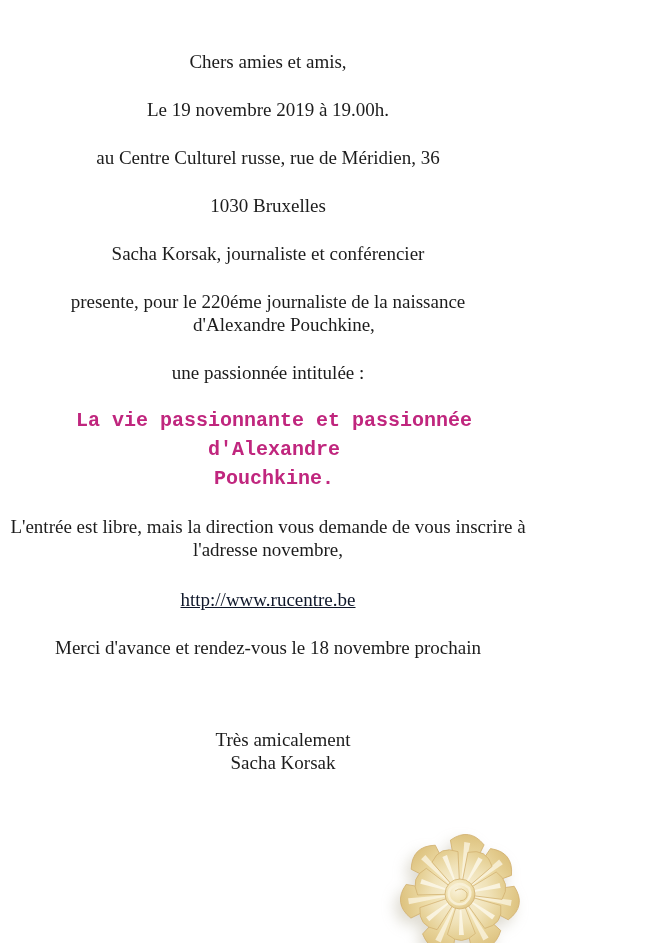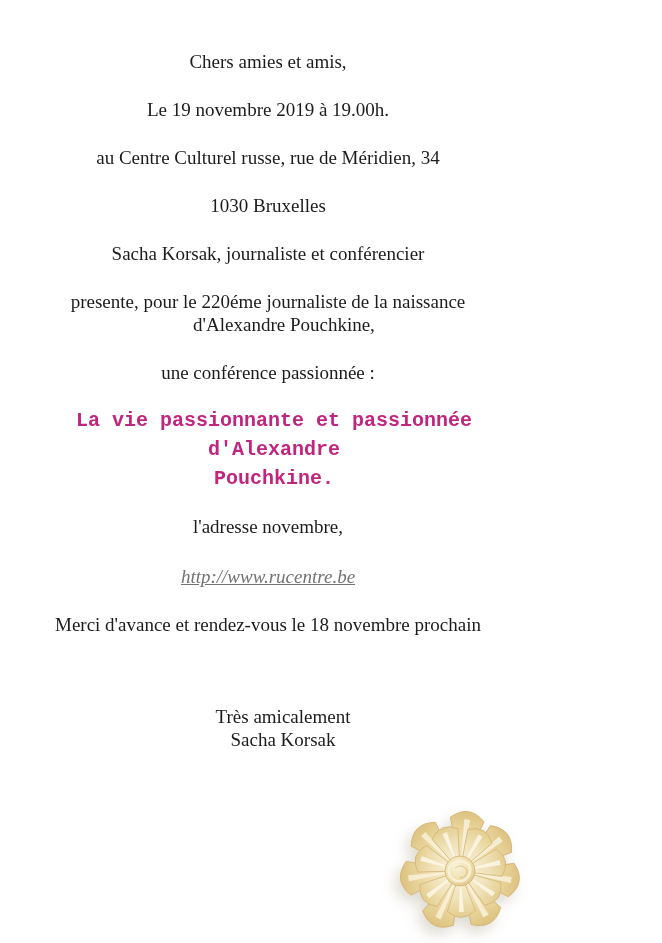--- a/index.html
+++ b/index.html
@@ -33,23 +33,22 @@
     font-family: "Liberation Mono", "DejaVu Sans Mono", monospace;
     font-weight: bold;
     font-size: 20px;
     line-height: 29px;
     color: #c0267e;
     transform: translateX(6px);
   }
   .entry-block { margin-top: 22px; }
   .link-para   { margin-top: 27px; }
   .link-para a {
-    color: #737373;
+    color: #0f172a;
     text-decoration: underline;
-    font-style: italic;
   }
   .closing-block { margin-top: 69px; }
   .bow-wrap {
     margin-top: 44px;
     margin-left: 391px;
     width: 140px;
     height: 152px;
   }
   .bow-wrap svg {
     filter: drop-shadow(-5px 7px 7px rgba(150, 140, 105, 0.30));
@@ -57,39 +56,40 @@
 </style>
 </head>
 <body>
 
 <div class="page">
 
   <p class="para mt-first">Chers amies et amis,</p>
 
   <p class="para mt-std">Le 19 novembre 2019 à 19.00h.</p>
 
-  <p class="para mt-std">au Centre Culturel russe, rue de Méridien, 34</p>
+  <p class="para mt-std">au Centre Culturel russe, rue de Méridien, 36</p>
 
   <p class="para mt-std">1030 Bruxelles</p>
 
   <p class="para mt-std">Sacha Korsak, journaliste et conférencier</p>
 
   <div class="para mt-std">
     <div>presente, pour le 220éme journaliste de la naissance</div>
     <div class="shift-right-16">d'Alexandre Pouchkine,</div>
   </div>
 
-  <p class="para mt-std">une conférence passionnée :</p>
+  <p class="para mt-std">une passionnée intitulée :</p>
 
   <div class="title-block">
     <div>La vie passionnante et passionnée d'Alexandre</div>
     <div>Pouchkine.</div>
   </div>
 
   <div class="para entry-block">
+    <div>L'entrée est libre, mais la direction vous demande de vous inscrire à</div>
     <div>l'adresse novembre,</div>
   </div>
 
   <p class="para link-para">
     <a href="#" title="http://www.rucentre.be">http://www.rucentre.be</a>
   </p>
 
   <p class="para mt-std">Merci d'avance et rendez-vous le 18 novembre prochain</p>
 
   <div class="para closing-block shift-right-15">

